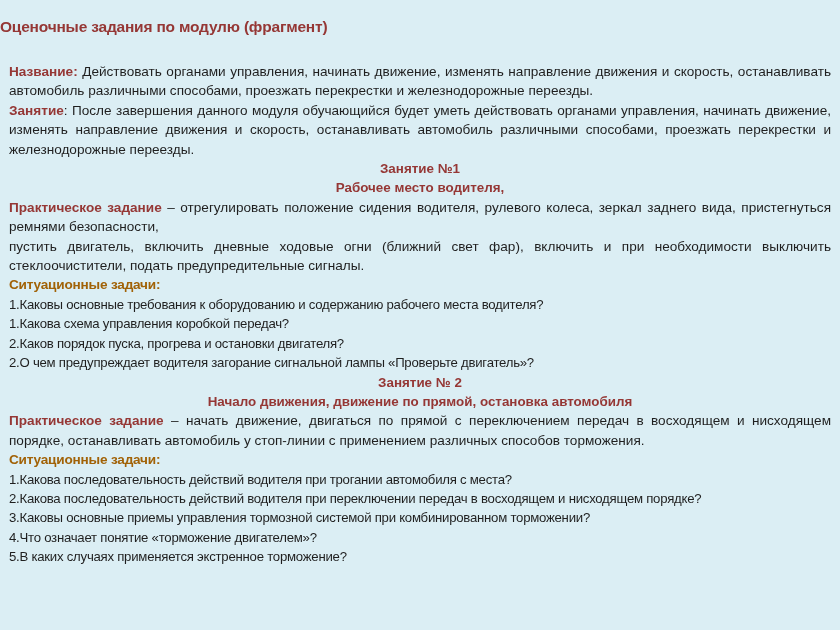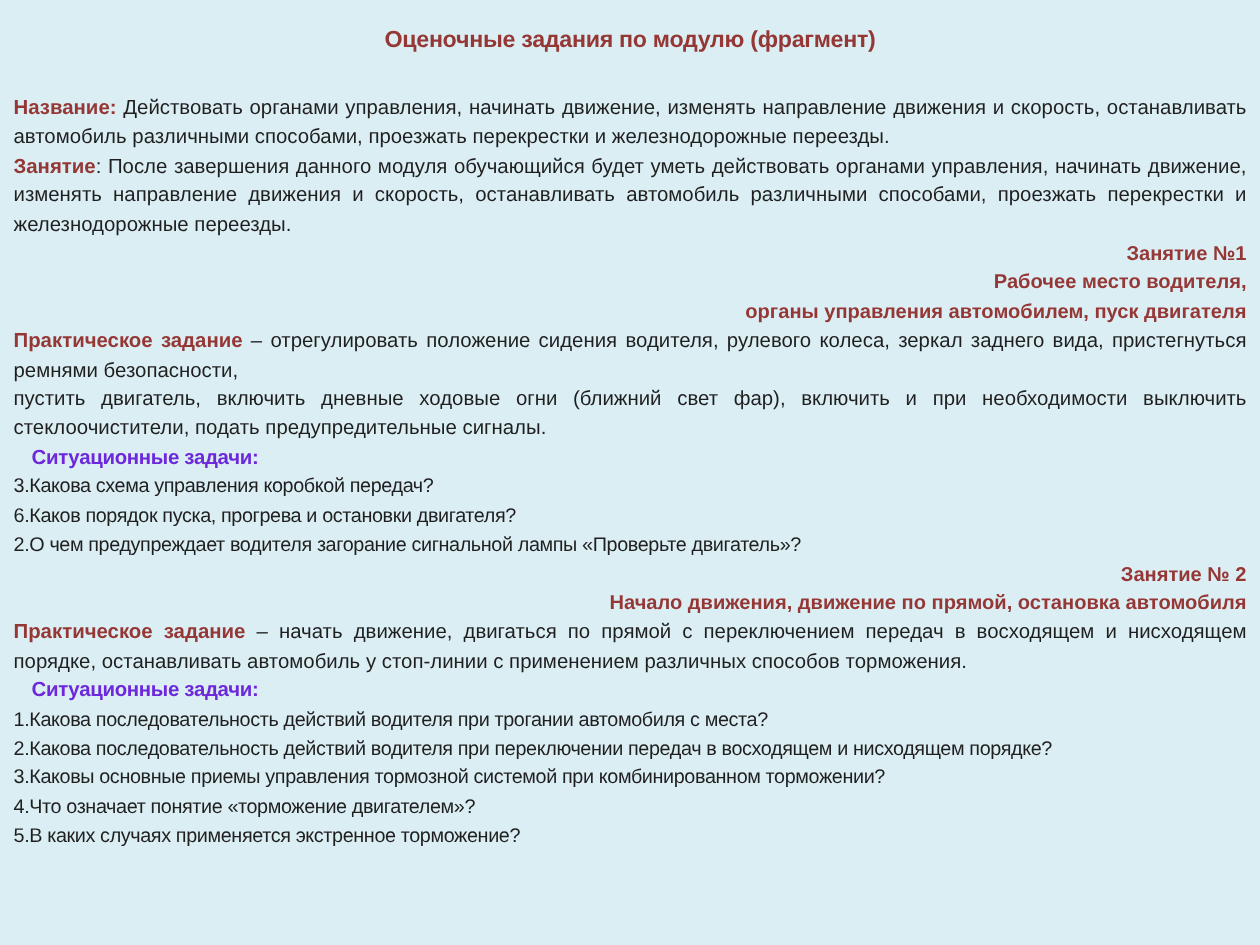--- a/index.html
+++ b/index.html
@@ -19,21 +19,20 @@
       width: 840px;
       height: 630px;
       box-sizing: border-box;
       padding: 0 9px 0 9px;
     }
     .title {
       position: absolute;
       top: 18px;
       left: 0;
       width: 840px;
-      text-align: center;
       font-weight: bold;
       font-size: 15.5px;
       color: #953735;
       letter-spacing: -0.2px;
     }
     .body {
       position: absolute;
       top: 62px;
       left: 9px;
       width: 822px;
@@ -42,29 +41,28 @@
     }
     .just {
       text-align: justify;
       text-align-last: left;
     }
     .label {
       color: #953735;
       font-weight: bold;
     }
     .center-head {
-      text-align: right;
+      text-align: center;
       color: #953735;
       font-weight: bold;
       font-size: 13.4px;
     }
     .sub {
-      color: #6d28d9;
+      color: #a16207;
       font-weight: bold;
-      margin-left: 12px;
     }
     .q {
       font-size: 13.2px;
       letter-spacing: -0.25px;
       white-space: nowrap;
     }
     .narrow {
       letter-spacing: -0.2px;
     }
     p { margin: 0; }
@@ -75,28 +73,28 @@
 <div class="page">
   <div class="title">Оценочные задания по модулю (фрагмент)</div>
 
   <div class="body">
     <p class="just"><span class="label">Название:</span><span> Действовать органами управления, начинать движение, изменять направление движения и скорость, останавливать автомобиль различными способами, проезжать перекрестки и железнодорожные переезды.</span></p>
 
     <p class="just"><span class="label">Занятие</span><span>: После завершения данного модуля обучающийся будет уметь действовать органами управления, начинать движение, изменять направление движения и скорость, останавливать автомобиль различными способами, проезжать перекрестки и железнодорожные переезды.</span></p>
 
     <div class="center-head">Занятие №1</div>
     <div class="center-head">Рабочее место водителя,</div>
-    <div class="center-head">органы управления автомобилем, пуск двигателя</div>
 
     <p class="just"><span class="label">Практическое задание</span><span> – отрегулировать положение сидения водителя, рулевого колеса, зеркал заднего вида, пристегнуться ремнями безопасности,</span></p>
     <p class="just"><span>пустить двигатель, включить дневные ходовые огни (ближний свет фар), включить и при необходимости выключить стеклоочистители, подать предупредительные сигналы.</span></p>
 
     <div class="sub narrow">Ситуационные задачи:</div>
-    <div class="q">3.Какова схема управления коробкой передач?</div>
-    <div class="q">6.Каков порядок пуска, прогрева и остановки двигателя?</div>
+    <div class="q">1.Каковы основные требования к оборудованию и содержанию рабочего места водителя?</div>
+    <div class="q">1.Какова схема управления коробкой передач?</div>
+    <div class="q">2.Каков порядок пуска, прогрева и остановки двигателя?</div>
     <div class="q">2.О чем предупреждает водителя загорание сигнальной лампы «Проверьте двигатель»?</div>
 
     <div class="center-head">Занятие № 2</div>
     <div class="center-head">Начало движения, движение по прямой, остановка автомобиля</div>
 
     <p class="just"><span class="label">Практическое задание</span><span> – начать движение, двигаться по прямой с переключением передач в восходящем и нисходящем порядке, останавливать автомобиль у стоп-линии с применением различных способов торможения.</span></p>
 
     <div class="sub narrow">Ситуационные задачи:</div>
     <div class="q">1.Какова последовательность действий водителя при трогании автомобиля с места?</div>
     <div class="q">2.Какова последовательность действий водителя при переключении передач в восходящем и нисходящем порядке?</div>

